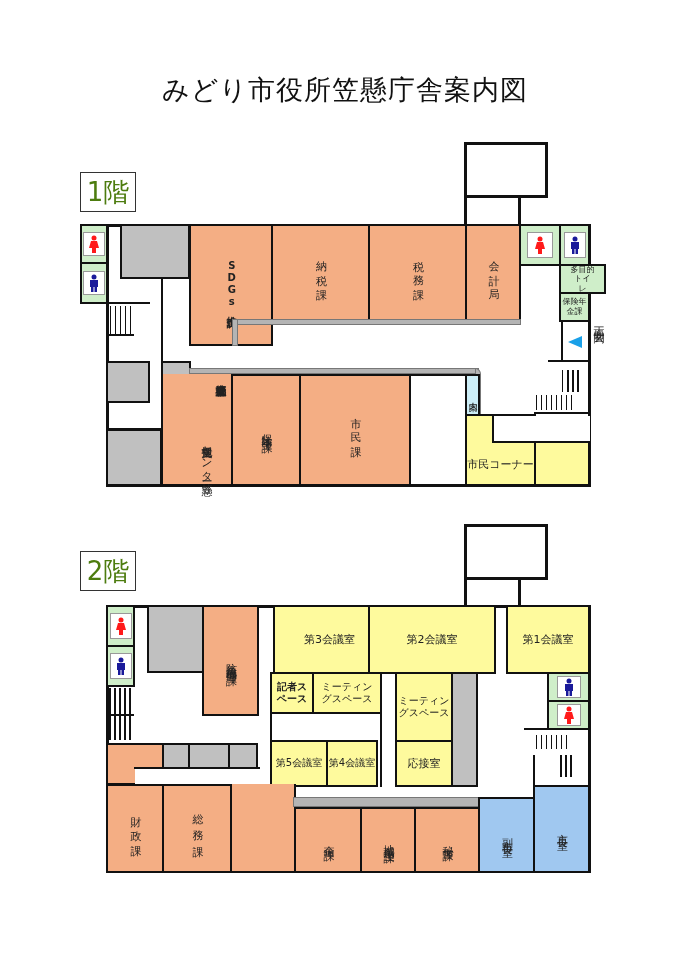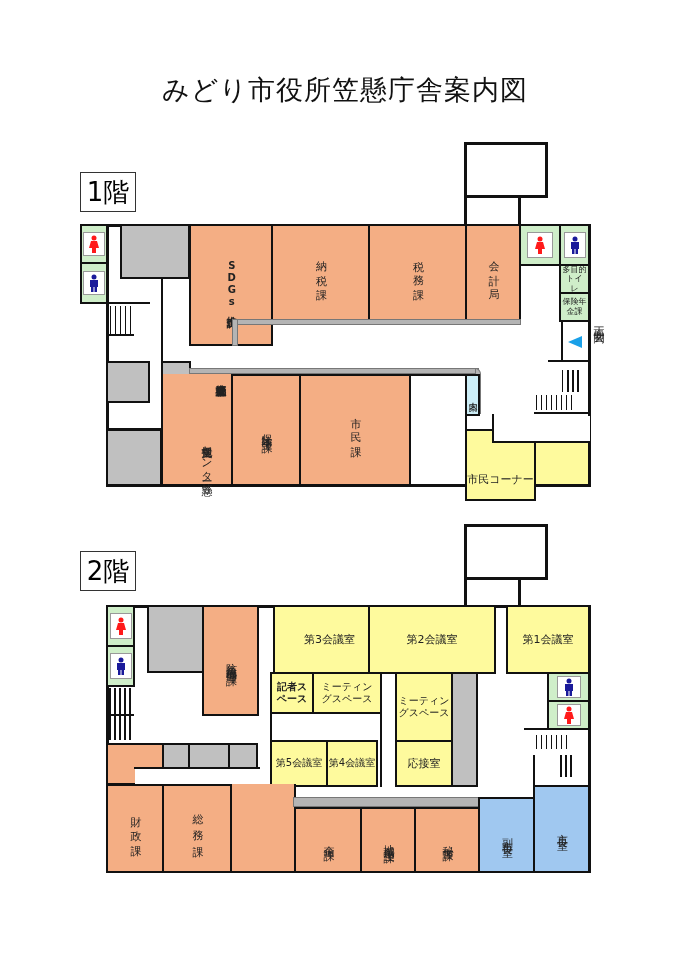--- a/index.html
+++ b/index.html
@@ -1,20 +1,20 @@
 <!DOCTYPE html>
 <html><head>
 <meta charset="utf-8">
 <style>
   * { box-sizing: border-box; margin: 0; padding: 0; }
   body { width: 690px; height: 976px; background: #ffffff; position: relative; overflow: hidden;
          font-family: "DejaVu Sans", "Liberation Sans", sans-serif; color: #222; }
   .abs { position: absolute; }
   .title { left: 0; width: 690px; top: 72px; text-align: center; font-size: 27px; letter-spacing: 1px; color: #111; }
-  .floor-label { border: 1.5px solid #333; background: #fff; font-size: 26px; display: flex; align-items: center; justify-content: center; color: #000000; }
+  .floor-label { border: 1.5px solid #333; background: #fff; font-size: 26px; display: flex; align-items: center; justify-content: center; color: #4d7c0f; }
   .wall { border: 3px solid #111; }
   .room { position: absolute; border: 2px solid #111; display: flex; align-items: center; justify-content: center; text-align: center; font-size: 11px; color: #222; line-height: 1.25; }
   .orange { background: #f4ae84; }
   .yellow { background: #fefa9d; }
   .blue { background: #a0c8f0; }
   .lightblue { background: #cdeef7; }
   .green { background: #cfeec9; }
   .gray { background: #c0c0c0; }
   .white { background: #ffffff; }
   .vert { writing-mode: vertical-rl; text-orientation: upright; letter-spacing: 6px; }
@@ -99,21 +99,21 @@
   <div class="room green" style="left:559px;top:224px;width:31px;height:42px;">
     <div class="wc-box" style="position:static;width:22px;">
       <svg width="12" height="18" viewBox="0 0 12 18">
           <circle cx="6" cy="3" r="2.5" fill="#1a1a9a"></circle>
           <rect x="2" y="6" width="8" height="7" fill="#1a1a9a"></rect>
           <rect x="3" y="12" width="2.5" height="6" fill="#1a1a9a"></rect>
           <rect x="6.5" y="12" width="2.5" height="6" fill="#1a1a9a"></rect>
         </svg>
     </div>
   </div>
-  <div class="room green small" style="left:559px;top:264px;width:31px;height:30px;">
+  <div class="room green small" style="left:559px;top:264px;width:47px;height:30px;">
     <span style="display:block;width:24px;">多目的トイレ</span>
   </div>
   <div class="room green small" style="left:559px;top:292px;width:31px;height:30px;">
     <span style="display:block;width:24px;">保険年金課</span>
   </div>
 
   <div class="line" style="left:561px;top:320px;width:2px;height:42px;"></div>
   <div class="abs" style="left:568px;top:333px;">
     <svg width="14" height="12" viewBox="0 0 14 12">
         <polygon points="0,6 14,0 14,12" fill="#1aa0e8"></polygon>
@@ -136,21 +136,21 @@
   <div class="room orange" style="left:231px;top:374px;width:70px;height:112px;">
     <span class="vert-tight" style="letter-spacing:2px;">保険年金課</span>
   </div>
   <div class="room orange" style="left:299px;top:374px;width:112px;height:112px;">
     <span class="vert" style="letter-spacing:14px;">市民課</span>
   </div>
   <div class="room white" style="left:409px;top:374px;width:58px;height:112px;"></div>
   <div class="room lightblue" style="left:465px;top:374px;width:15px;height:42px;font-size:9px;">
     <span class="vert-tight" style="letter-spacing:0;">案内</span>
   </div>
-  <div class="room yellow" style="left:465px;top:429px;width:71px;height:72px;align-items:flex-end;padding-bottom:12px;">
+  <div class="room yellow" style="left:465px;top:414px;width:71px;height:72px;align-items:flex-end;padding-bottom:12px;">
     <span>市民コーナー</span>
   </div>
   <div class="abs white" style="left:492px;top:416px;width:98px;height:27px;"></div>
   <div class="line" style="left:492px;top:414px;width:2px;height:29px;"></div>
   <div class="line" style="left:492px;top:441px;width:98px;height:2px;"></div>
   <div class="room yellow" style="left:534px;top:441px;width:56px;height:45px;"></div>
 </div>
 
 <div class="abs floor-label" style="left:80px;top:551px;width:56px;height:40px;">2階</div>
 

